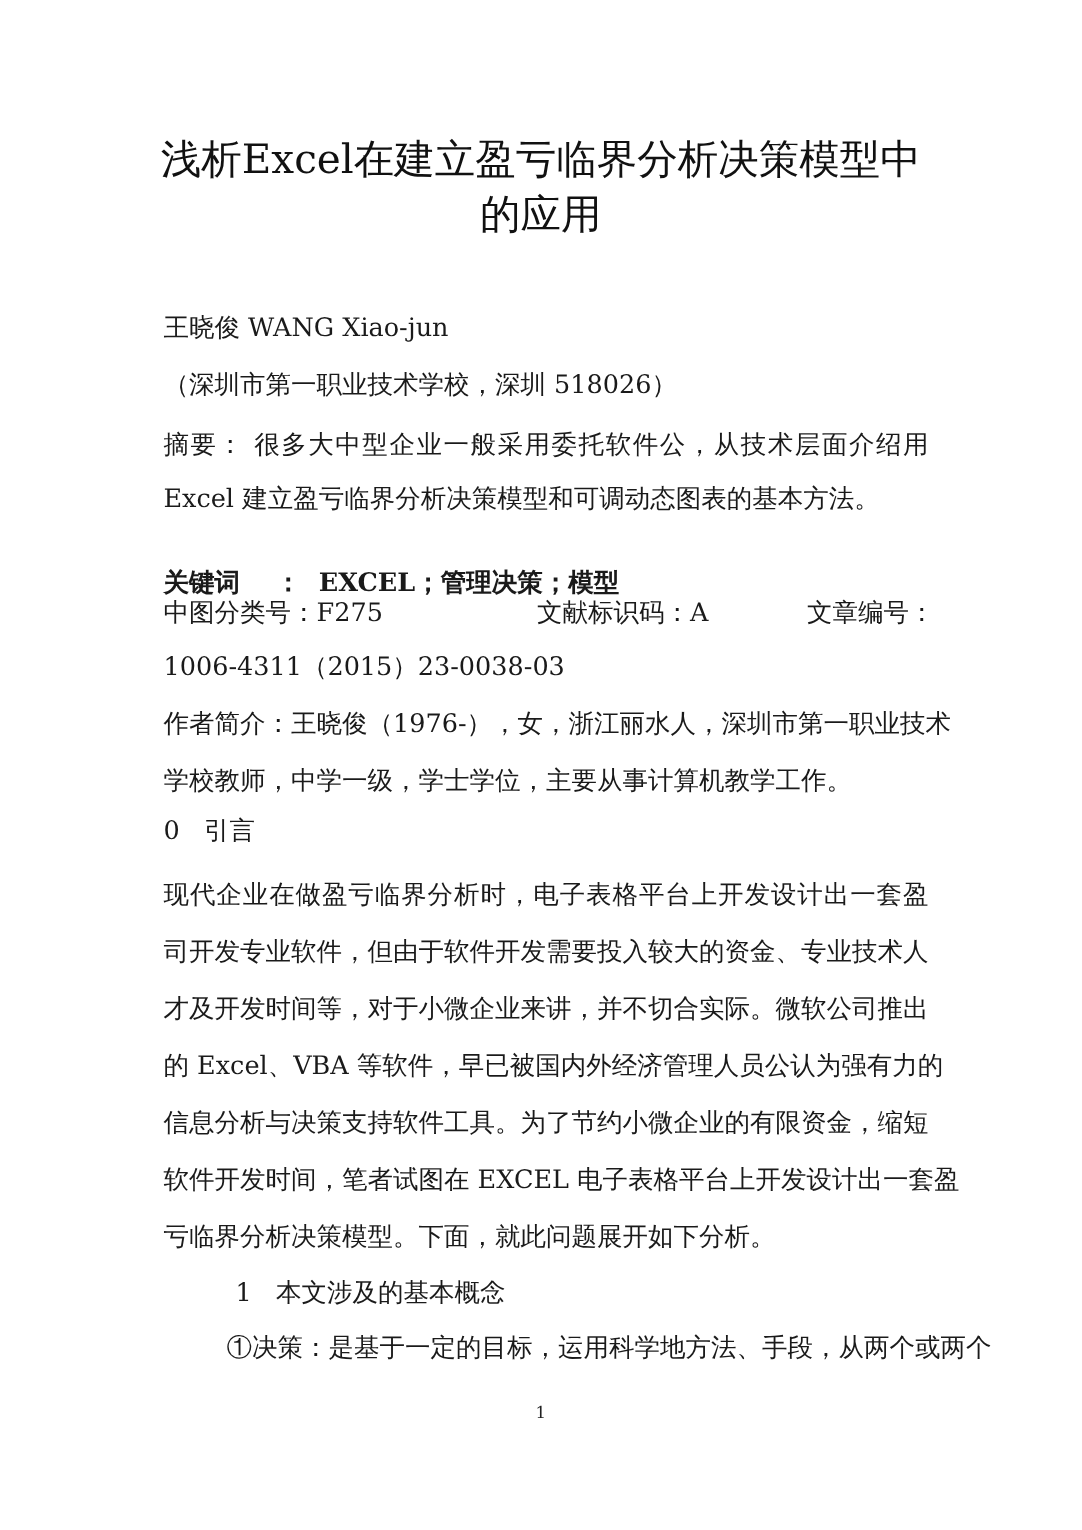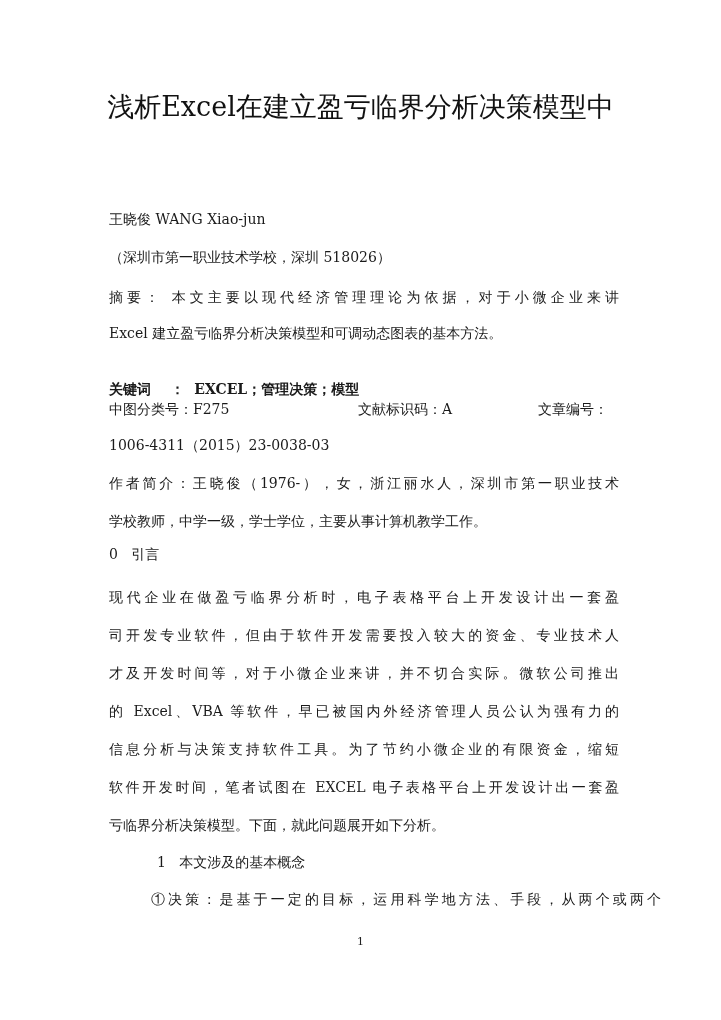--- a/index.html
+++ b/index.html
@@ -1,38 +1,39 @@
 <!DOCTYPE html>
 <html><head>
   <meta charset="utf-8">
   <style>
     html, body { margin: 0; padding: 0; background: #ffffff; }
     body { width: 721px; height: 1020px; position: relative; overflow: hidden;
            font-family: "DejaVu Serif", "Liberation Serif", serif; color: #111; }
     .page { position: absolute; left: 0; top: 0; width: 627px; height: 1020px; }
     .title { position: absolute; left: 90px; width: 541px; top: 88px;
              text-align: center; font-size: 27px; line-height: 37px; color: #111; }
-    .line { position: absolute; left: 109px; width: 510px; font-size: 14px;
+    .line { position: absolute; left: 109px; width: 510px; font-size: 17px;
             line-height: 20px; white-space: nowrap; color: #1a1a1a; }
     .just { text-align: justify; text-align-last: justify; }
     .pageno { position: absolute; left: 0; width: 721px; top: 935px; text-align: center;
               font-size: 11px; color: #222; }
   </style>
 </head>
 <body>
 
 <div class="page">
   <div class="title">
     <div>浅析Excel在建立盈亏临界分析决策模型中</div>
+    <div>的应用</div>
   </div>
 
   <div class="line" style="top:209px;">王晓俊 WANG Xiao-jun</div>
   <div class="line" style="top:247px;">（深圳市第一职业技术学校，深圳 518026）</div>
 
-  <div class="line just" style="top:287px;">摘要：  本文主要以现代经济管理理论为依据，对于小微企业来讲</div>
+  <div class="line just" style="top:287px;">摘要：  很多大中型企业一般采用委托软件公，从技术层面介绍用</div>
   <div class="line" style="top:323px;">Excel 建立盈亏临界分析决策模型和可调动态图表的基本方法。</div>
 
   <div class="line" style="top:379px; white-space: pre; font-weight: bold;">关键词    ：  EXCEL；管理决策；模型</div>
 
   <div class="line" style="top:399px;">
     <span style="position:absolute; left:0;">中图分类号：F275</span>
     <span style="position:absolute; left:249px;">文献标识码：A</span>
     <span style="position:absolute; left:429px;">文章编号：</span>
   </div>
   <div class="line" style="top:435px;">1006-4311（2015）23-0038-03</div>

